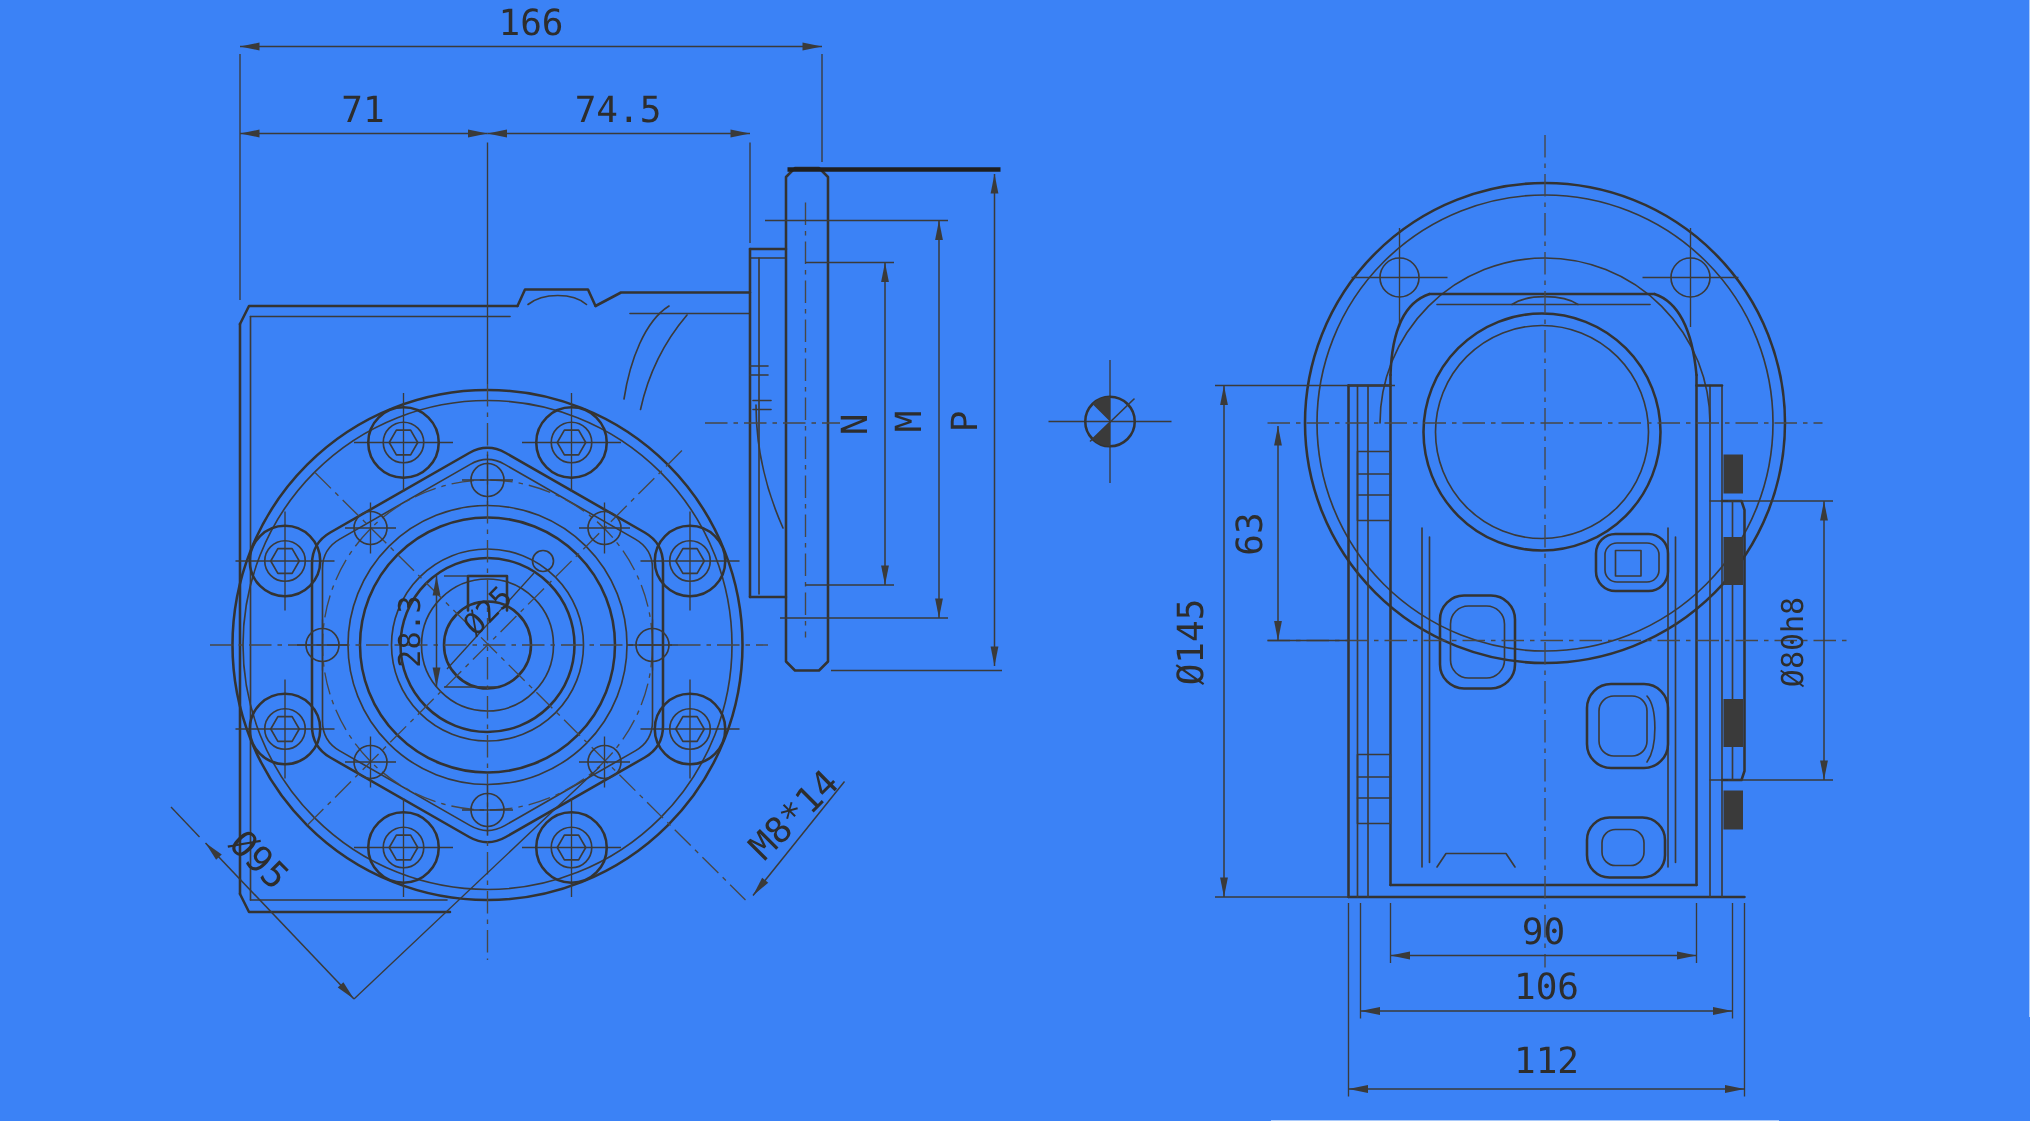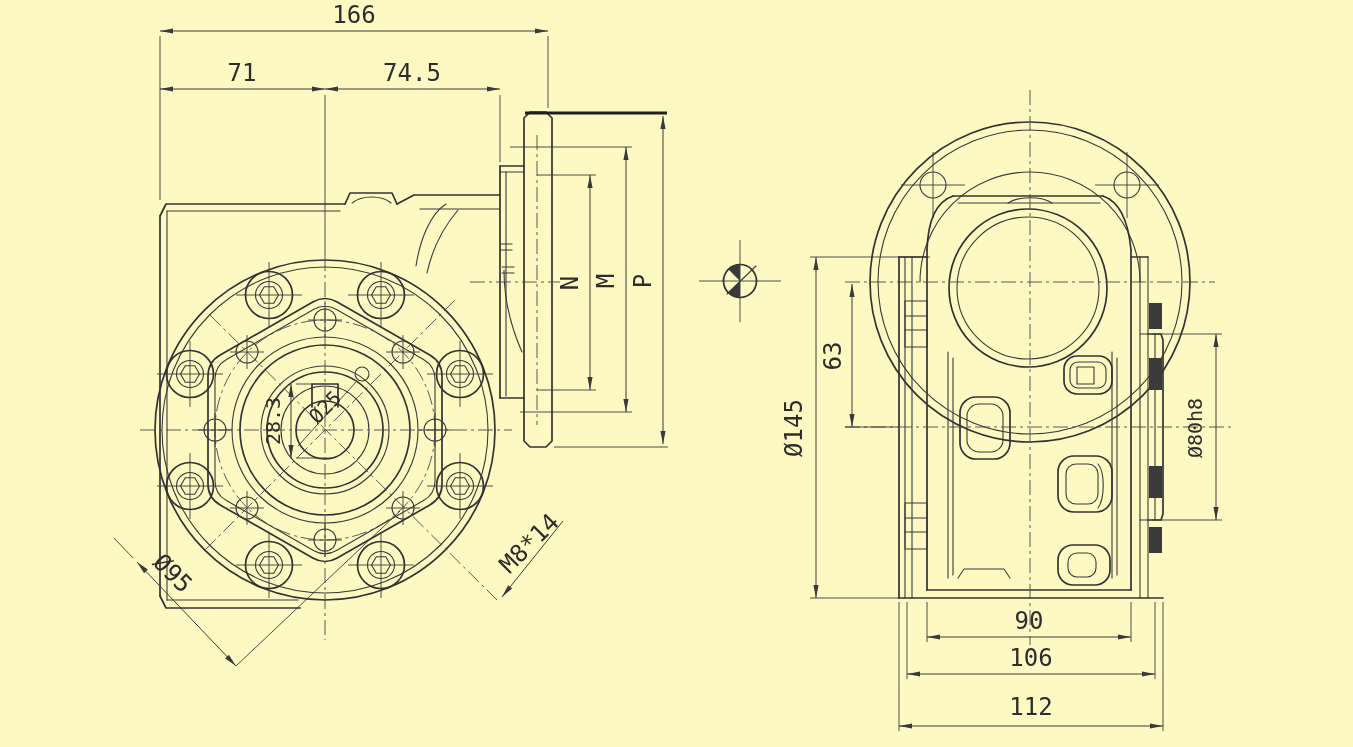--- a/index.html
+++ b/index.html
@@ -1,16 +1,16 @@
 <!DOCTYPE html>
 <html><head>
 <meta charset="utf-8">
 <style>
   html,body{margin:0;padding:0;background:#ffffff;}
-  .canvas{position:relative;width:1353px;height:747px;background:#fef9c3;overflow:hidden;}
+  .canvas{position:relative;width:1353px;height:747px;background:#3b82f6;overflow:hidden;}
   svg{display:block;}
   .ln{stroke:#333333;stroke-width:1.7;fill:none;stroke-linecap:round;stroke-linejoin:round;}
   .ln2{stroke:#3a3a3a;stroke-width:1.1;fill:none;stroke-linecap:round;stroke-linejoin:round;}
   .thk{stroke:#1f1f1f;stroke-width:3;fill:none;stroke-linecap:butt;}
   .cl{stroke:#474747;stroke-width:0.9;fill:none;stroke-dasharray:15 4 3 4;}
   .ext{stroke:#3a3a3a;stroke-width:0.9;fill:none;}
   .dim{stroke:#3a3a3a;stroke-width:1;fill:none;}
   .fill-dark{fill:#3a3a3a;stroke:none;}
   text{font-family:"DejaVu Sans Mono","Liberation Mono",monospace;fill:#2d2d2d;}
   .dim-label{font-size:24px;text-anchor:middle;}

